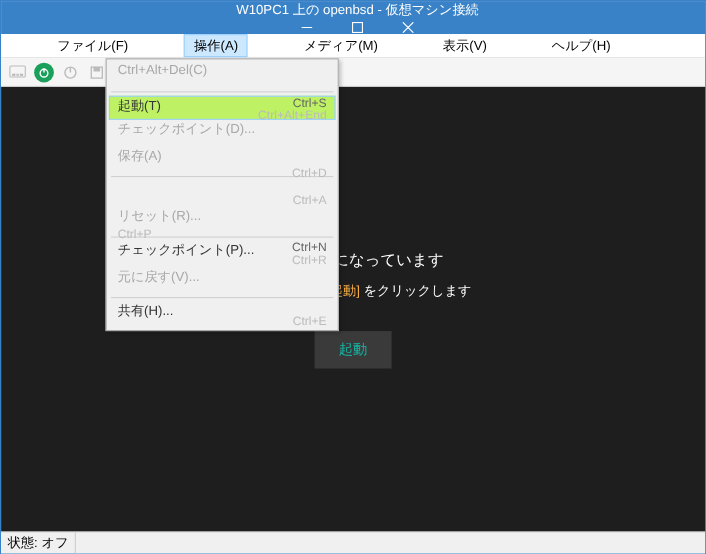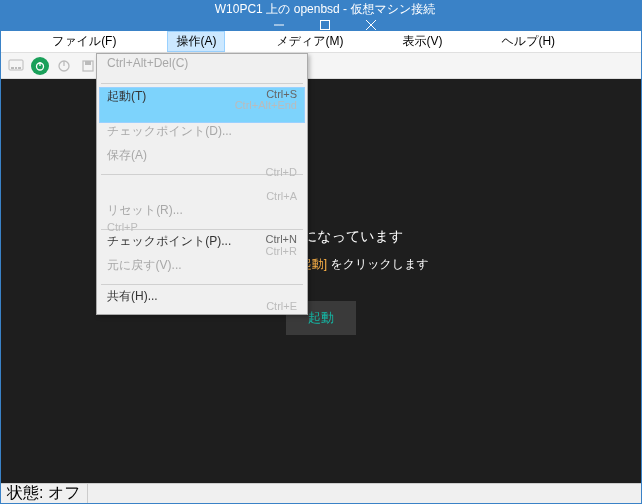--- a/index.html
+++ b/index.html
@@ -16,26 +16,26 @@
 .toolbar { height: 26px; background: #f5f5f5; display: flex; align-items: center; padding: 0 6px; border-bottom: 1px solid #ddd; gap: 6px; }
 .tool-icon { width: 18px; height: 18px; display: flex; align-items: center; justify-content: center; border-radius: 2px; }
 .tool-sep { width: 1px; height: 18px; background: #ccc; }
 .content { flex: 1; background: #1e1e1e; position: relative; color: #fff; display: flex; flex-direction: column; align-items: center; justify-content: center; gap: 10px; }
 .content-line1 { font-size: 14px; }
 .content-line2 { font-size: 12px; }
 .green1 { color: #4cd964; }
 .pink1 { color: #ff69b4; }
 .orange1 { color: #ffb347; }
 .start-btn { background: #3a3a3a; color: #14b8a6; padding: 8px 22px; margin-top: 18px; border: none; font-size: 13px; }
-.statusbar { height: 20px; background: #f0f0f0; border-top: 1px solid #ccc; display: flex; align-items: center; padding-left: 6px; font-size: 16px; }
+.statusbar { height: 20px; background: #f0f0f0; border-top: 1px solid #ccc; display: flex; align-items: center; padding-left: 6px; font-size: 12px; }
 .status-cell { border-right: 1px solid #ccc; padding-right: 6px; height: 100%; display: flex; align-items: center; }
 .dropdown { position: absolute; top: 53px; left: 96px; width: 212px; background: #f0f0f0; border: 1px solid #aaa; box-shadow: 2px 2px 4px rgba(0,0,0,0.25); padding: 2px; z-index: 10; }
 .dropdown-item { height: 24px; display: flex; align-items: flex-start; padding: 0 8px; color: #333; }
 .dropdown-item.disabled { color: #a8a8a8; }
-.dropdown-item.highlight { background: #7dd3fc; border: 1px solid #99d1ff; padding: 0 7px; height: 36px; }
+.dropdown-item.highlight { background: #bef264; border: 1px solid #99d1ff; padding: 0 7px; height: 22px; }
 .dropdown-item .lbl { flex: 1; }
 .dropdown-item .shortcut { color: #666; font-size: 11px; }
 .dropdown-item.disabled .shortcut { color: #bbb; margin-top: 43px; }
 .dropdown-sep { height: 1px; background: #d0d0d0; margin: 3px 2px; }
 </style>
 </head>
 <body>
 
 <div class="window">
   <div class="titlebar">

